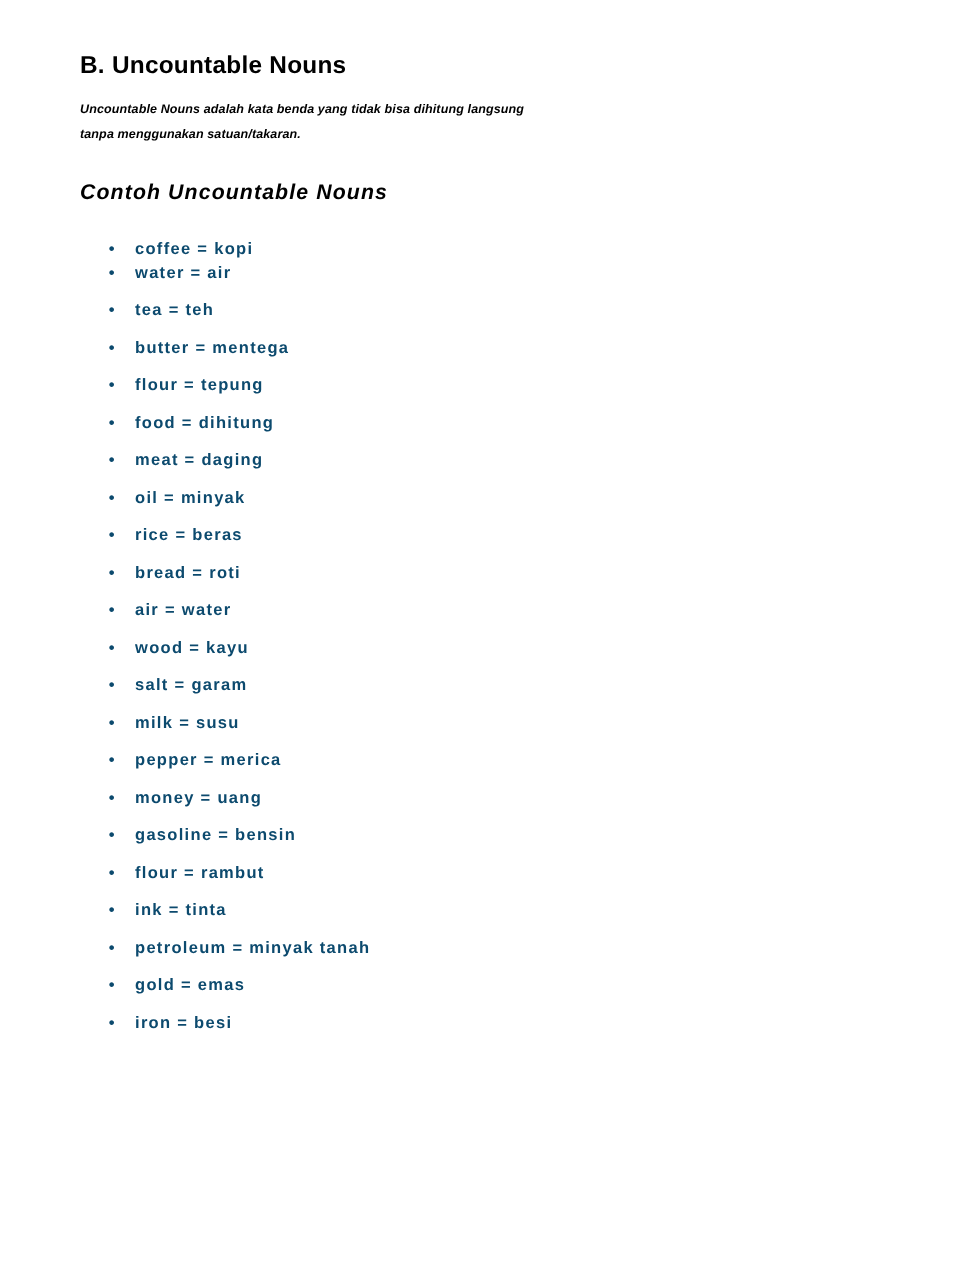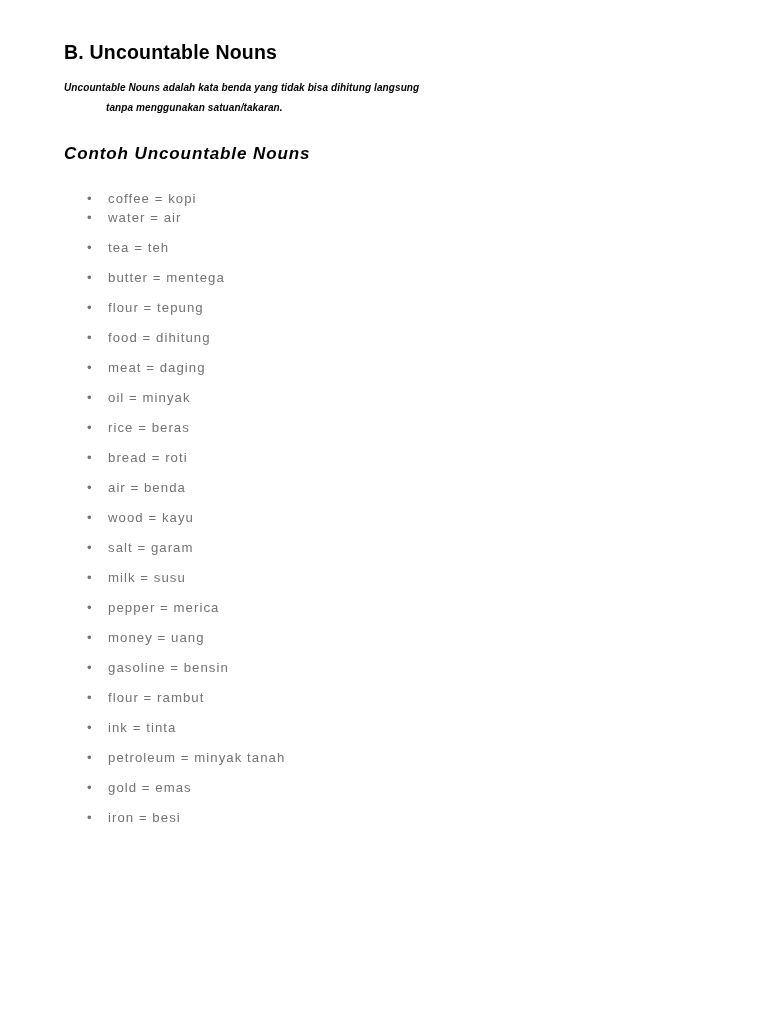--- a/index.html
+++ b/index.html
@@ -43,21 +43,20 @@
     line-height: 20px;
     text-align: justify;
     letter-spacing: 0.1px;
     margin: 0;
     width: 647px;
     color: #000000;
   }
   .intro-paragraph .last-line {
     display: block;
     text-align: left;
-    margin-left: 42px;
   }
   .subheading {
     font-size: 17px;
     font-weight: bold;
     font-style: italic;
     letter-spacing: 0.9px;
     line-height: 1.2;
     margin: 26px 0 10px 0;
     color: #000000;
   }
@@ -65,27 +64,27 @@
     list-style: none;
     margin: 0;
     padding: 0;
     position: relative;
     top: 14px;
   }
   .noun-item {
     position: relative;
     padding-left: 44px;
     font-size: 13.2px;
-    font-weight: normal;
+    font-weight: bold;
     font-style: normal;
     letter-spacing: 1.05px;
     line-height: 19px;
     height: 19px;
     margin-bottom: 11px;
-    color: #737373;
+    color: #0c4a6e;
     white-space: pre;
   }
   .noun-item.tight {
     margin-bottom: 0px;
   }
   .noun-item::before {
     content: "\2022";
     position: absolute;
     left: 23px;
     top: 0;
@@ -110,21 +109,21 @@
         <li class="noun-item tight">coffee = kopi</li>
         <li class="noun-item">water = air</li>
         <li class="noun-item">tea = teh</li>
         <li class="noun-item">butter = mentega</li>
         <li class="noun-item">flour = tepung</li>
         <li class="noun-item">food = dihitung</li>
         <li class="noun-item">meat = daging</li>
         <li class="noun-item">oil = minyak</li>
         <li class="noun-item">rice = beras</li>
         <li class="noun-item">bread = roti</li>
-        <li class="noun-item">air = benda</li>
+        <li class="noun-item">air = water</li>
         <li class="noun-item">wood = kayu</li>
         <li class="noun-item">salt = garam</li>
         <li class="noun-item">milk = susu</li>
         <li class="noun-item">pepper = merica</li>
         <li class="noun-item">money = uang</li>
         <li class="noun-item">gasoline = bensin</li>
         <li class="noun-item">flour = rambut</li>
         <li class="noun-item">ink = tinta</li>
         <li class="noun-item">petroleum = minyak tanah</li>
         <li class="noun-item">gold = emas</li>

